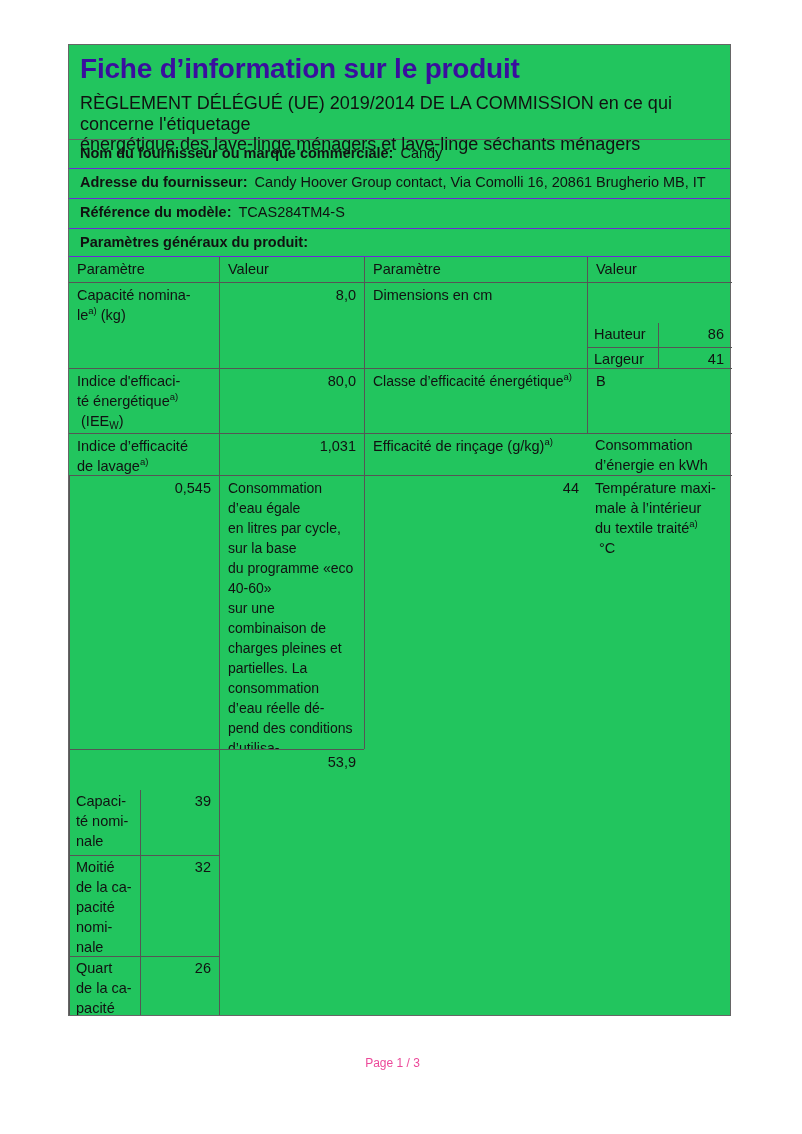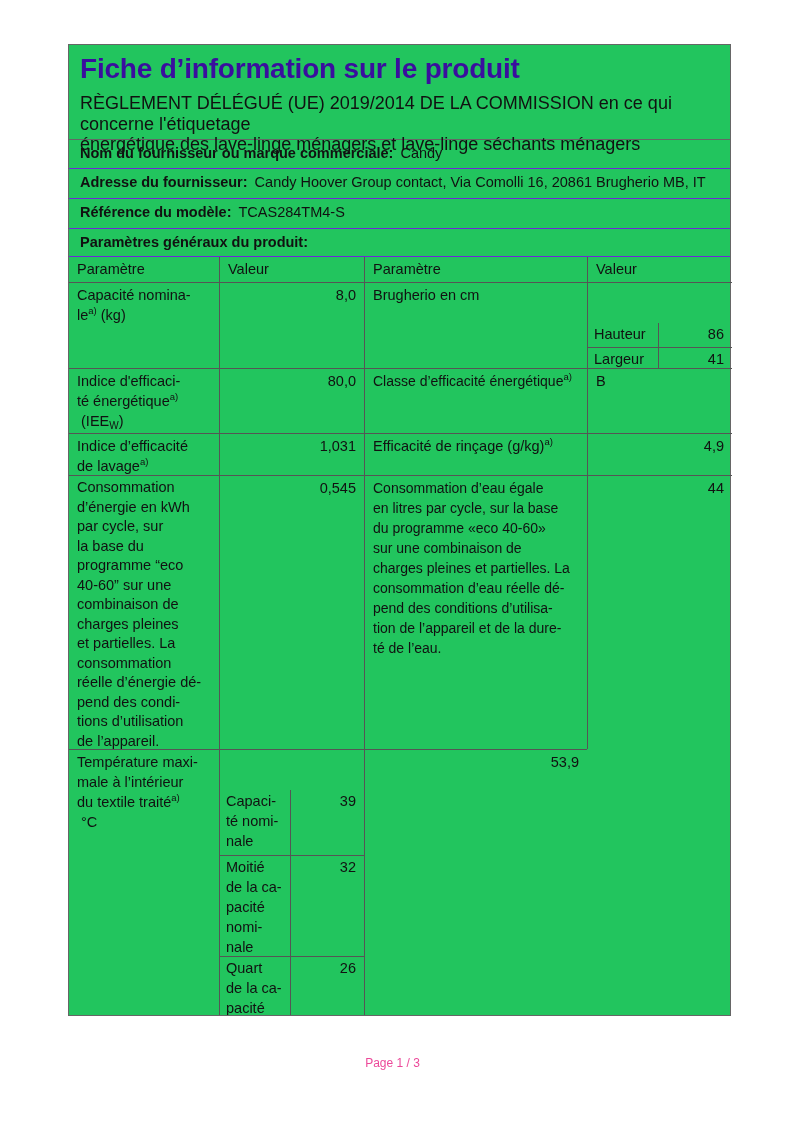--- a/index.html
+++ b/index.html
@@ -104,21 +104,21 @@
   <div class="ptable">
 
     <div class="cell">Paramètre</div>
     <div class="cell bl">Valeur</div>
     <div class="cell bl">Paramètre</div>
     <div class="cell bl">Valeur</div>
 
     <div class="cell bt"><span>Capacité nomina-
 le</span><sup>a)</sup><span> (kg)</span></div>
     <div class="cell bt bl vr">8,0</div>
-    <div class="cell bt bl">Brugherio en cm</div>
+    <div class="cell bt bl">Dimensions en cm</div>
     <div class="cell bt bl nopad">
       <div class="nest nest-dims">
         <div class="ncell">Hauteur</div>
         <div class="ncell val bl">86</div>
         <div class="ncell bt">Largeur</div>
         <div class="ncell val bt bl">41</div>
         
         
       </div>
     </div>
@@ -127,21 +127,20 @@
 té énergétique</span><sup>a)</sup><span>
  (IEE</span><sub>W</sub><span>)</span></div>
     <div class="cell bt bl vr">80,0</div>
     <div class="cell bt bl f14"><span>Classe d’efficacité énergétique</span><sup>a)</sup></div>
     <div class="cell bt bl">B</div>
 
     <div class="cell bt"><span>Indice d’efficacité
 de lavage</span><sup>a)</sup></div>
     <div class="cell bt bl vr">1,031</div>
     <div class="cell bt bl"><span>Efficacité de rinçage (g/kg)</span><sup>a)</sup></div>
-    <div class="cell bt bl vr">4,9</div>
 
     <div class="cell bt lh195">Consommation
 d’énergie en kWh
 par cycle, sur
 la base du
 programme “eco
 40-60” sur une
 combinaison de
 charges pleines
 et partielles. La

